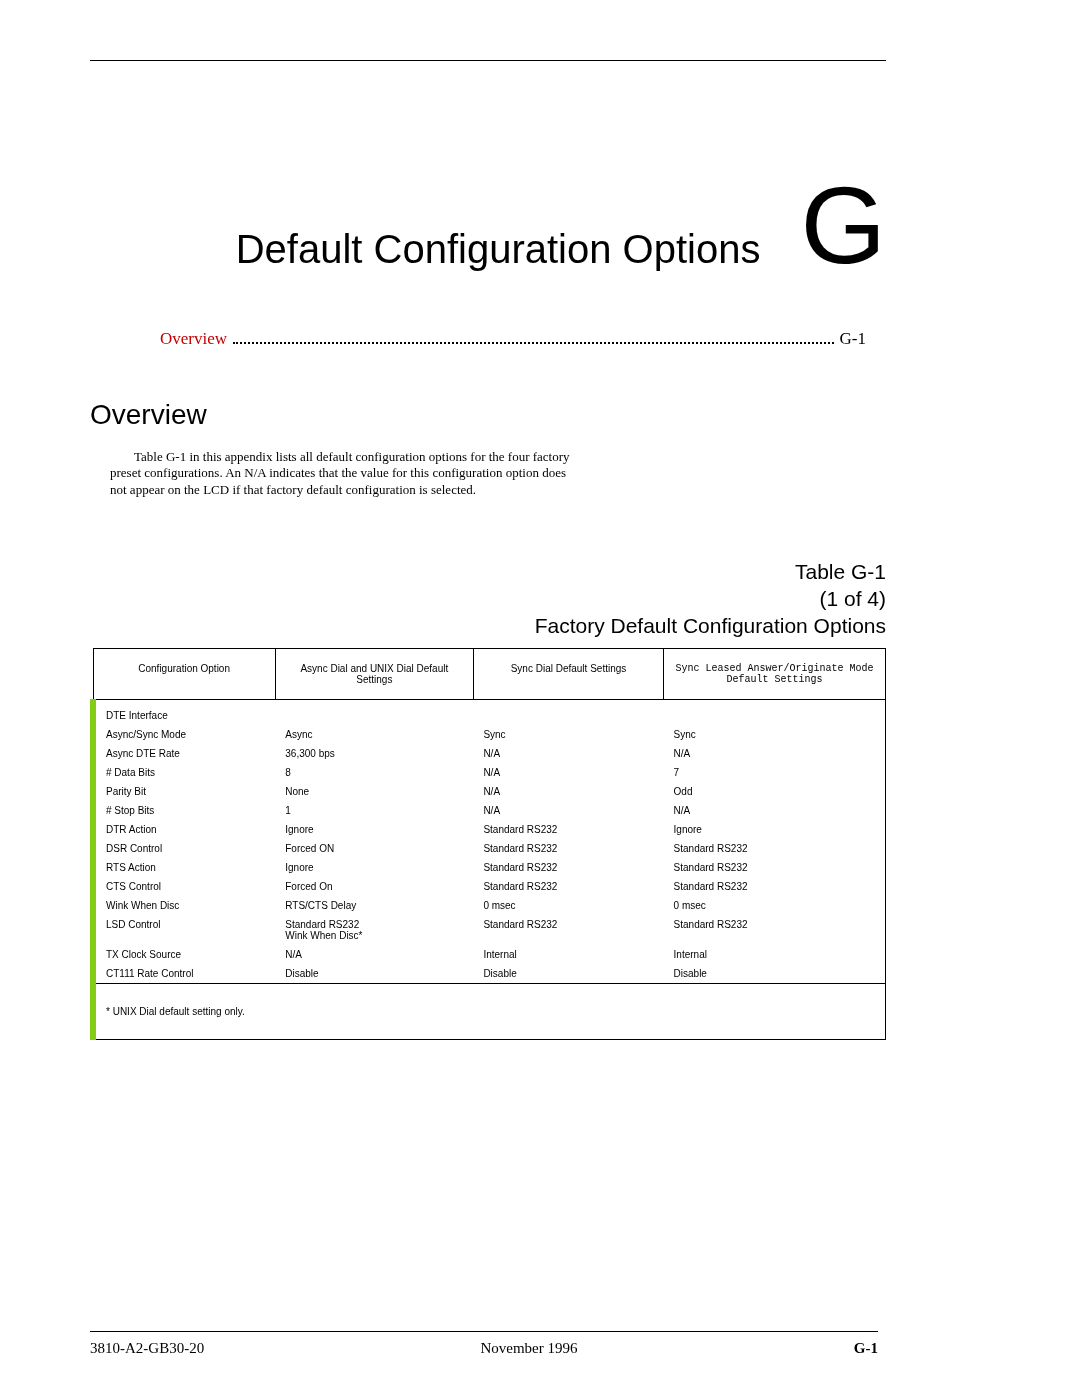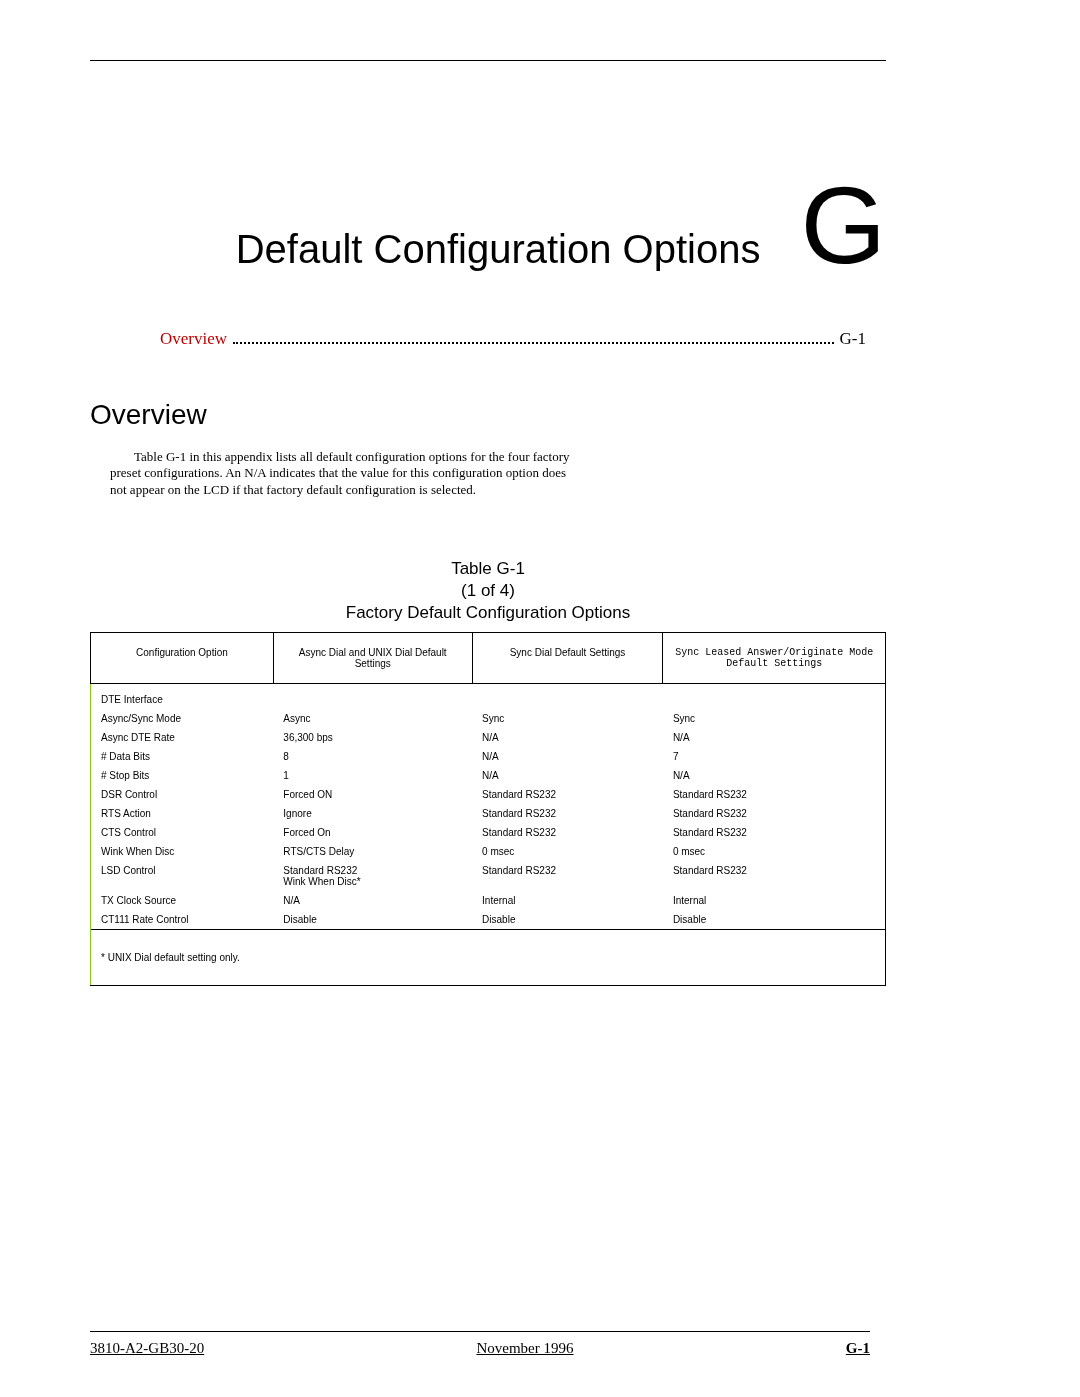--- a/index.html
+++ b/index.html
@@ -68,22 +68,22 @@
   }
   .body-para {
     font-size: 13px;
     line-height: 1.25;
     max-width: 470px;
     margin: 0 0 60px 20px;
     text-indent: 24px;
   }
   .table-caption {
     font-family: Helvetica, Arial, sans-serif;
-    font-size: 17px;
-    text-align: center;
+    font-size: 21px;
+    text-align: right;
     line-height: 1.3;
     margin-bottom: 8px;
   }
   table.cfg {
     width: 100%;
     border-collapse: collapse;
     font-family: Helvetica, Arial, sans-serif;
     font-size: 10px;
   }
   table.cfg th, table.cfg td {
@@ -95,33 +95,32 @@
     font-weight: 400;
     text-align: center;
     border-top: 1px solid #000;
     border-bottom: 1px solid #000;
     padding: 14px 10px;
   }
   table.cfg thead th:first-child { border-left: 1px solid #000; }
   table.cfg thead th:last-child  { border-right: 1px solid #000; font-family: Liberation Mono, monospace; }
   table.cfg thead th + th { border-left: 1px solid #000; }
   table.cfg tbody tr:first-child td { padding-top: 10px; }
-  table.cfg tbody td:first-child { border-left: 1px solid #84cc16; }
+  table.cfg tbody td:first-child { border-left: 6px solid #84cc16; }
   table.cfg tbody td:last-child  { border-right: 1px solid #000; }
   table.cfg tbody tr.footnote td {
     border-top: 1px solid #000;
     border-bottom: 1px solid #000;
     padding: 22px 10px;
   }
   .lsd-line2 { display:block; }
   .footer {
     position: absolute;
-    left: 90px; right: 106px;
+    left: 90px; right: 98px;
     bottom: 40px;
-    text-decoration: underline;
   }
   .footer-rule { border-top: 1px solid #000; margin-bottom: 8px; }
   .footer-row {
     display:flex;
     justify-content: space-between;
     font-size: 15px;
     font-family: "Times New Roman", Times, serif;
   }
   .footer-right { font-weight: bold; }
 </style>
@@ -186,24 +185,36 @@
         <td>N/A</td>
         <td>N/A</td>
       </tr>
       <tr>
         <td># Data Bits</td>
         <td>8</td>
         <td>N/A</td>
         <td>7</td>
       </tr>
       <tr>
+        <td>Parity Bit</td>
+        <td>None</td>
+        <td>N/A</td>
+        <td>Odd</td>
+      </tr>
+      <tr>
         <td># Stop Bits</td>
         <td>1</td>
         <td>N/A</td>
         <td>N/A</td>
+      </tr>
+      <tr>
+        <td>DTR Action</td>
+        <td>Ignore</td>
+        <td>Standard RS232</td>
+        <td>Ignore</td>
       </tr>
       <tr>
         <td>DSR Control</td>
         <td>Forced ON</td>
         <td>Standard RS232</td>
         <td>Standard RS232</td>
       </tr>
       <tr>
         <td>RTS Action</td>
         <td>Ignore</td>

